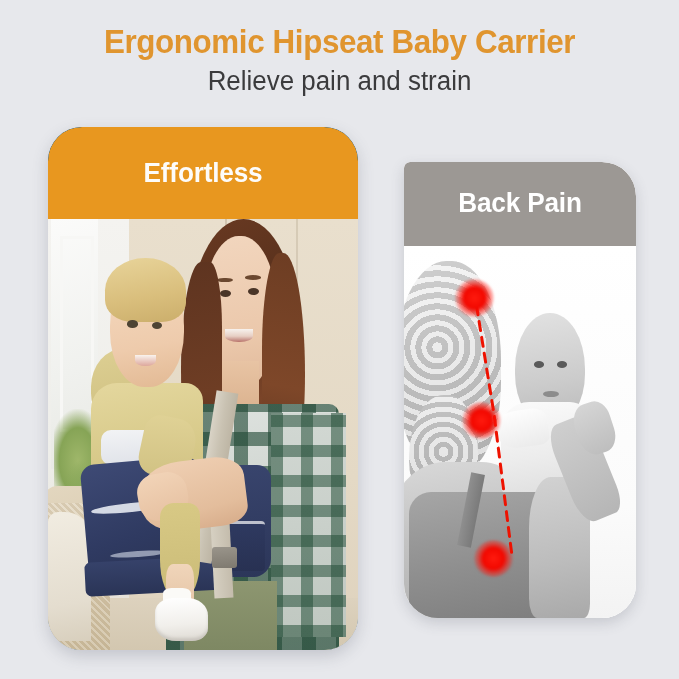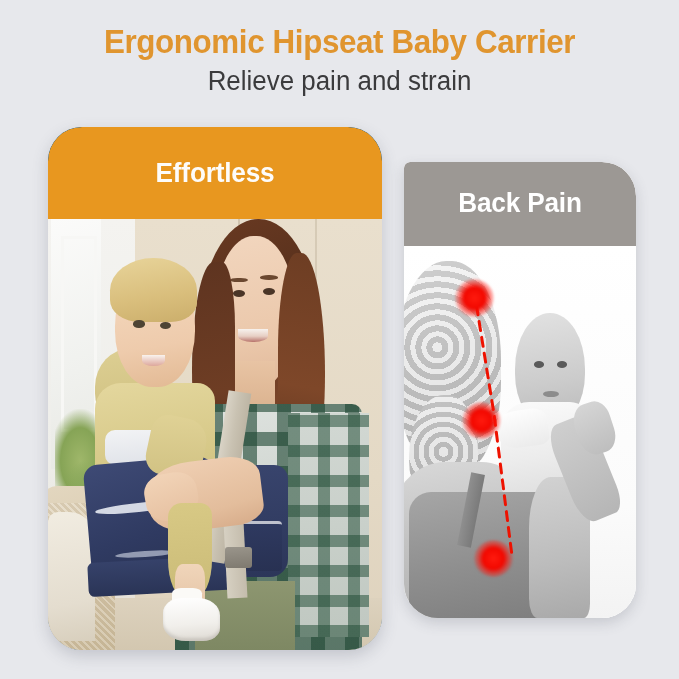--- a/index.html
+++ b/index.html
@@ -58,21 +58,20 @@
     background:#fdfdfd;
     overflow:hidden;
   }
 
   
   .card-left{
     left:48px;top:127px;width:310px;height:523px;
     border-radius:34px 34px 34px 34px;
     background:#0c4a6e;
     box-shadow:0 6px 16px rgba(70,75,90,.22);
-    padding-left:24px;
   }
   .card-left .hdr{
     position:absolute;left:0;top:0;width:100%;height:92px;
     background:#e8971f;
     border-radius:34px 34px 0 0;
   }
   .card-left .hdr-label{
     position:absolute;left:0;top:29px;width:100%;
     text-align:center;
     font-size:27px;line-height:34px;font-weight:bold;color:#fdfcfa;

